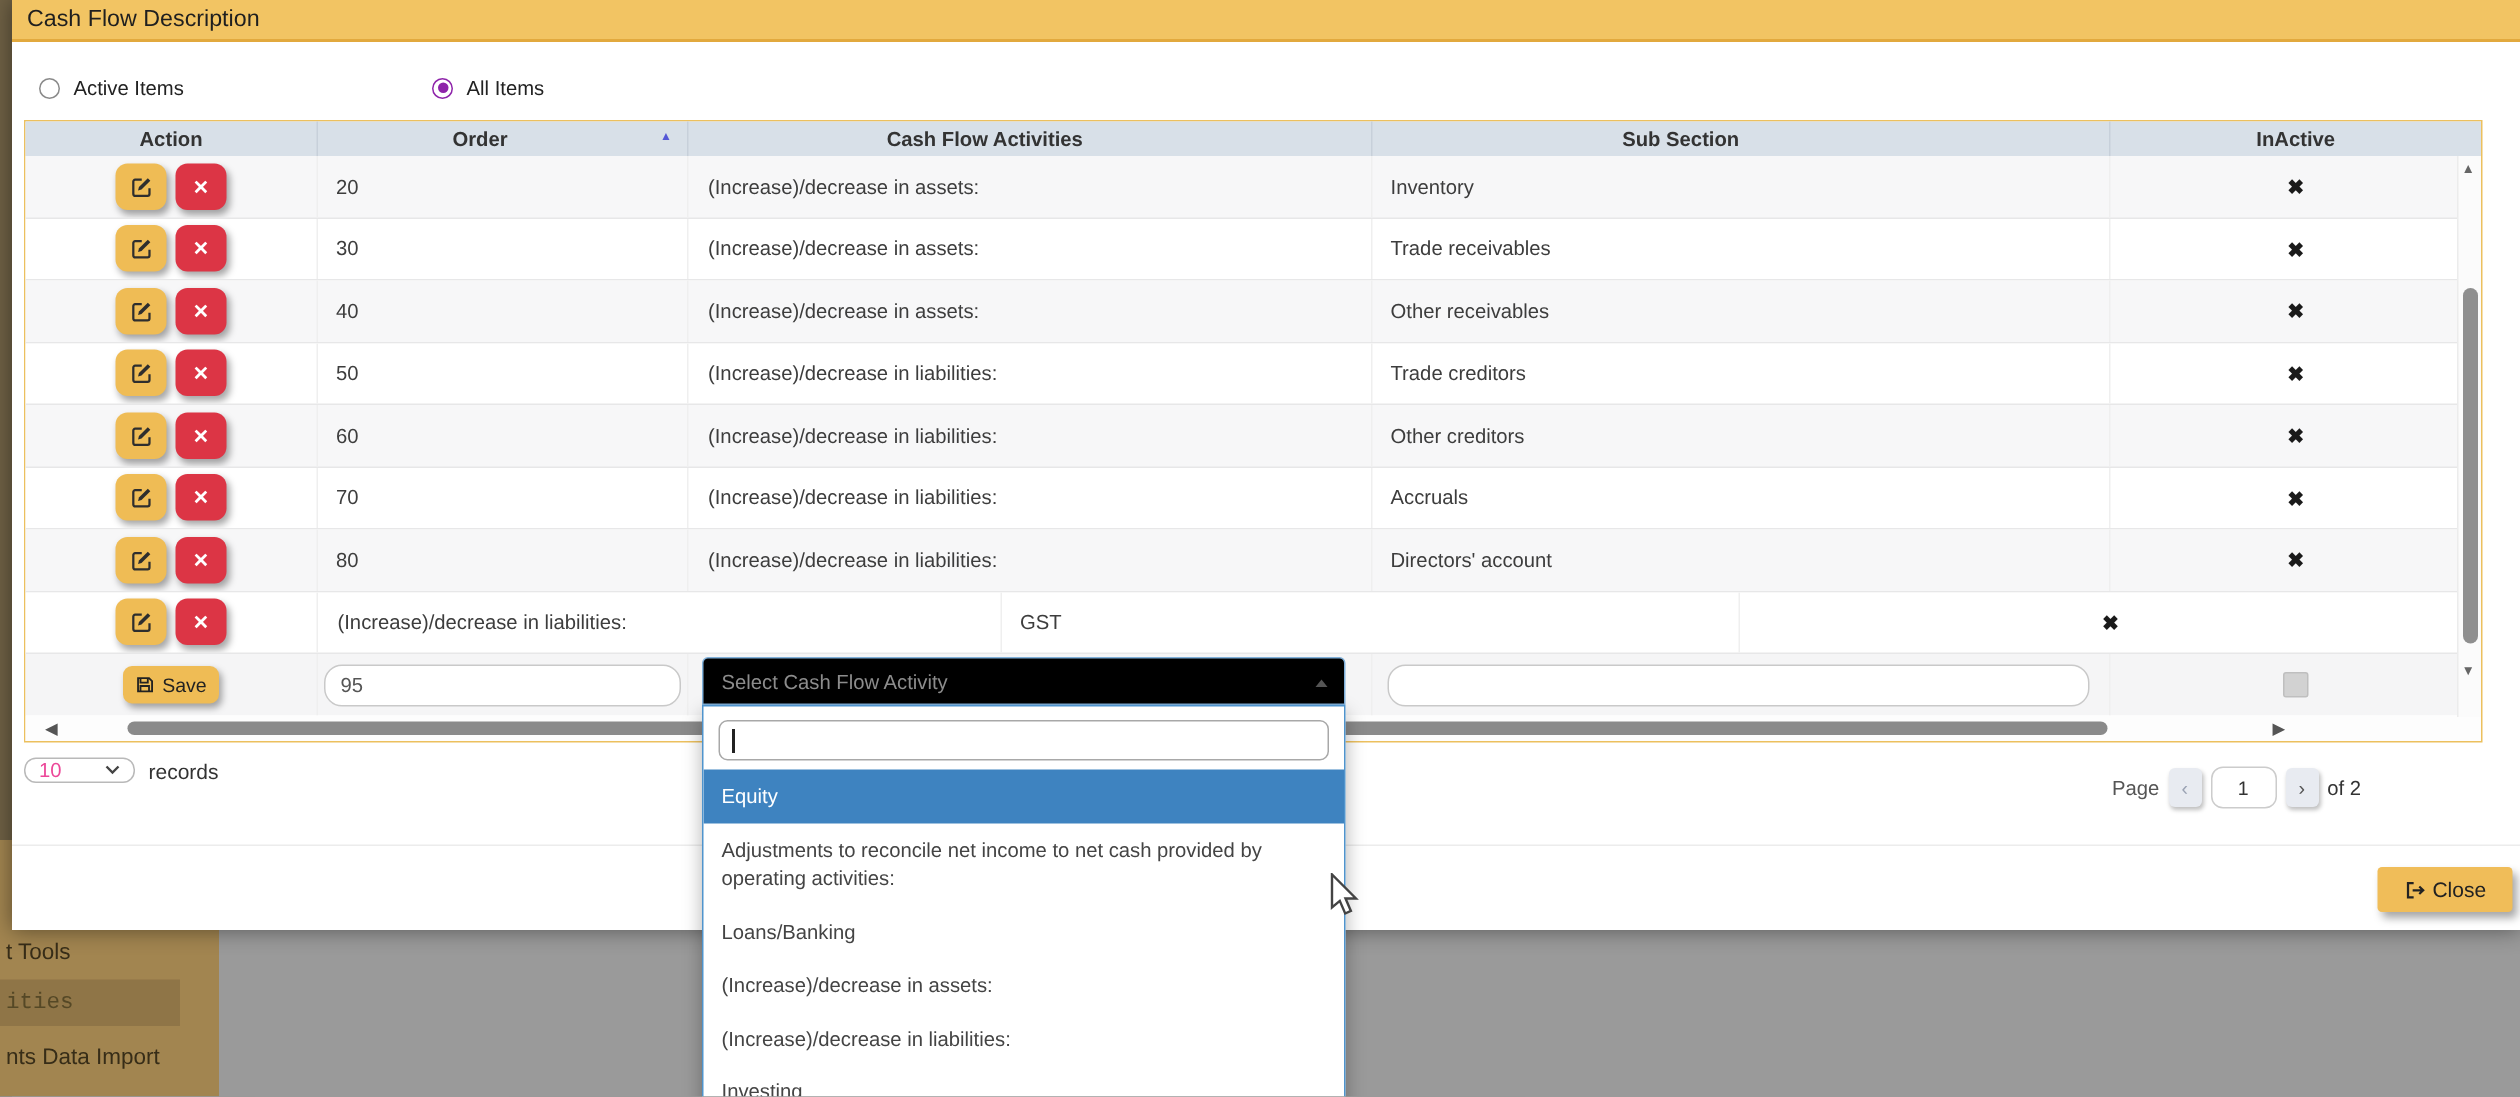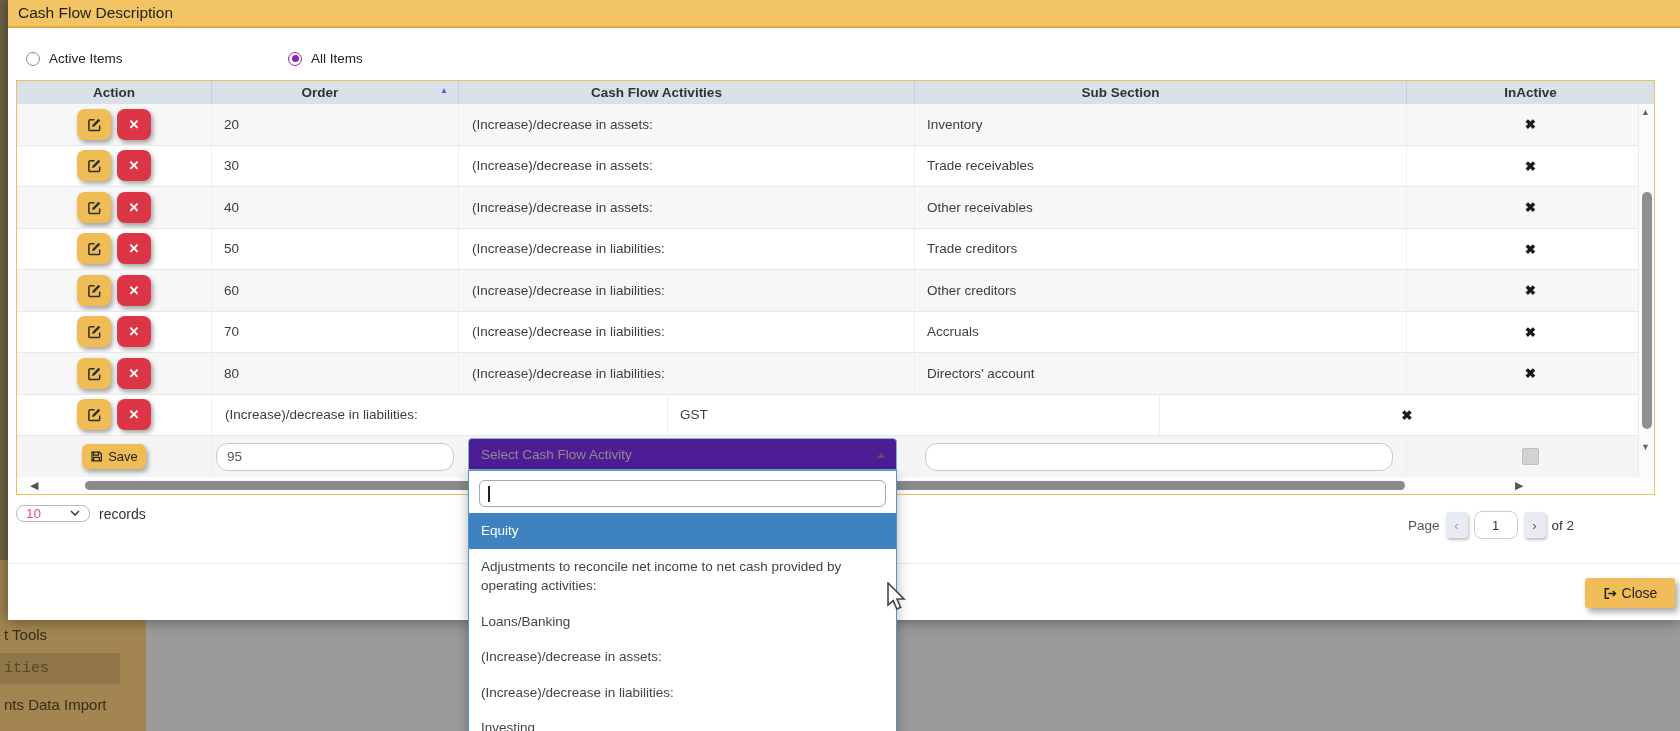--- a/index.html
+++ b/index.html
@@ -68,21 +68,21 @@
   .rec-select { width:74px; height:17px; border:1px solid #b9b9b9; border-radius:8px; background:#fff; display:flex; align-items:center; justify-content:space-between; padding:0 9px; font-size:13.5px; color:#ec4899; cursor:pointer; }
   .pager { position:absolute; left:1400px; top:511px; display:flex; align-items:center; gap:6px; font-size:13.5px; color:#555; }
   .pg-btn { width:22px; height:26px; border:none; border-radius:4px; background:#e8ebf1; box-shadow:1px 2px 3px rgba(0,0,0,.25); font-size:13px; color:#9aa2b3; cursor:pointer; }
   .pg-btn.next { color:#555; }
   .pg-input { width:44px; height:28px; border:1px solid #ccc; border-radius:8px; text-align:center; font-size:13px; color:#333; font-family:inherit; outline:none; }
   .pg-of { color:#333; }
   .btn-close { position:absolute; left:1577px; top:578px; width:90px; height:30px; border:none; border-radius:3px; background:#f0bd59; display:flex; align-items:center; justify-content:center; gap:4px; font-size:14px; color:#222; box-shadow:3px 4px 6px rgba(0,0,0,.35); cursor:pointer; font-family:inherit; }
 
   
   .sel2 { position:absolute; left:460px; top:438px; width:429px; z-index:80; }
-  .sel2-control { position:relative; height:32px; background:#4c1d95; border:1px solid #7fb0da; border-radius:4px 4px 0 0; display:flex; align-items:center; padding:0 24px 0 12px; font-size:13.5px; color:#8c8c8c; }
+  .sel2-control { position:relative; height:32px; background:#000000; border:1px solid #7fb0da; border-radius:4px 4px 0 0; display:flex; align-items:center; padding:0 24px 0 12px; font-size:13.5px; color:#8c8c8c; }
   .sel2-caret { position:absolute; right:11px; top:14px; width:0; height:0; border-left:4px solid transparent; border-right:4px solid transparent; border-bottom:5px solid #555; }
   .sel2-panel { position:absolute; left:0; top:32px; width:429px; height:300px; background:#fff; border:1px solid #4f94cd; box-shadow:0 5px 12px rgba(0,0,0,.3); overflow:hidden; }
   .sel2-search { margin:9px 10px 6px 10px; height:27px; border:1px solid #a8a8a8; border-radius:6px; background:#fff; display:flex; align-items:center; padding-left:8px; }
   .caret-bar { width:1.5px; height:16px; background:#222; }
   .opts { list-style:none; }
   .opt { padding:8px 12px; font-size:13.5px; color:#444; line-height:1.45; cursor:pointer; }
   .opt.hl { background:#3e83c0; color:#fff; }
 
   
   .cursor { position:absolute; left:886px; top:582px; z-index:300; }

